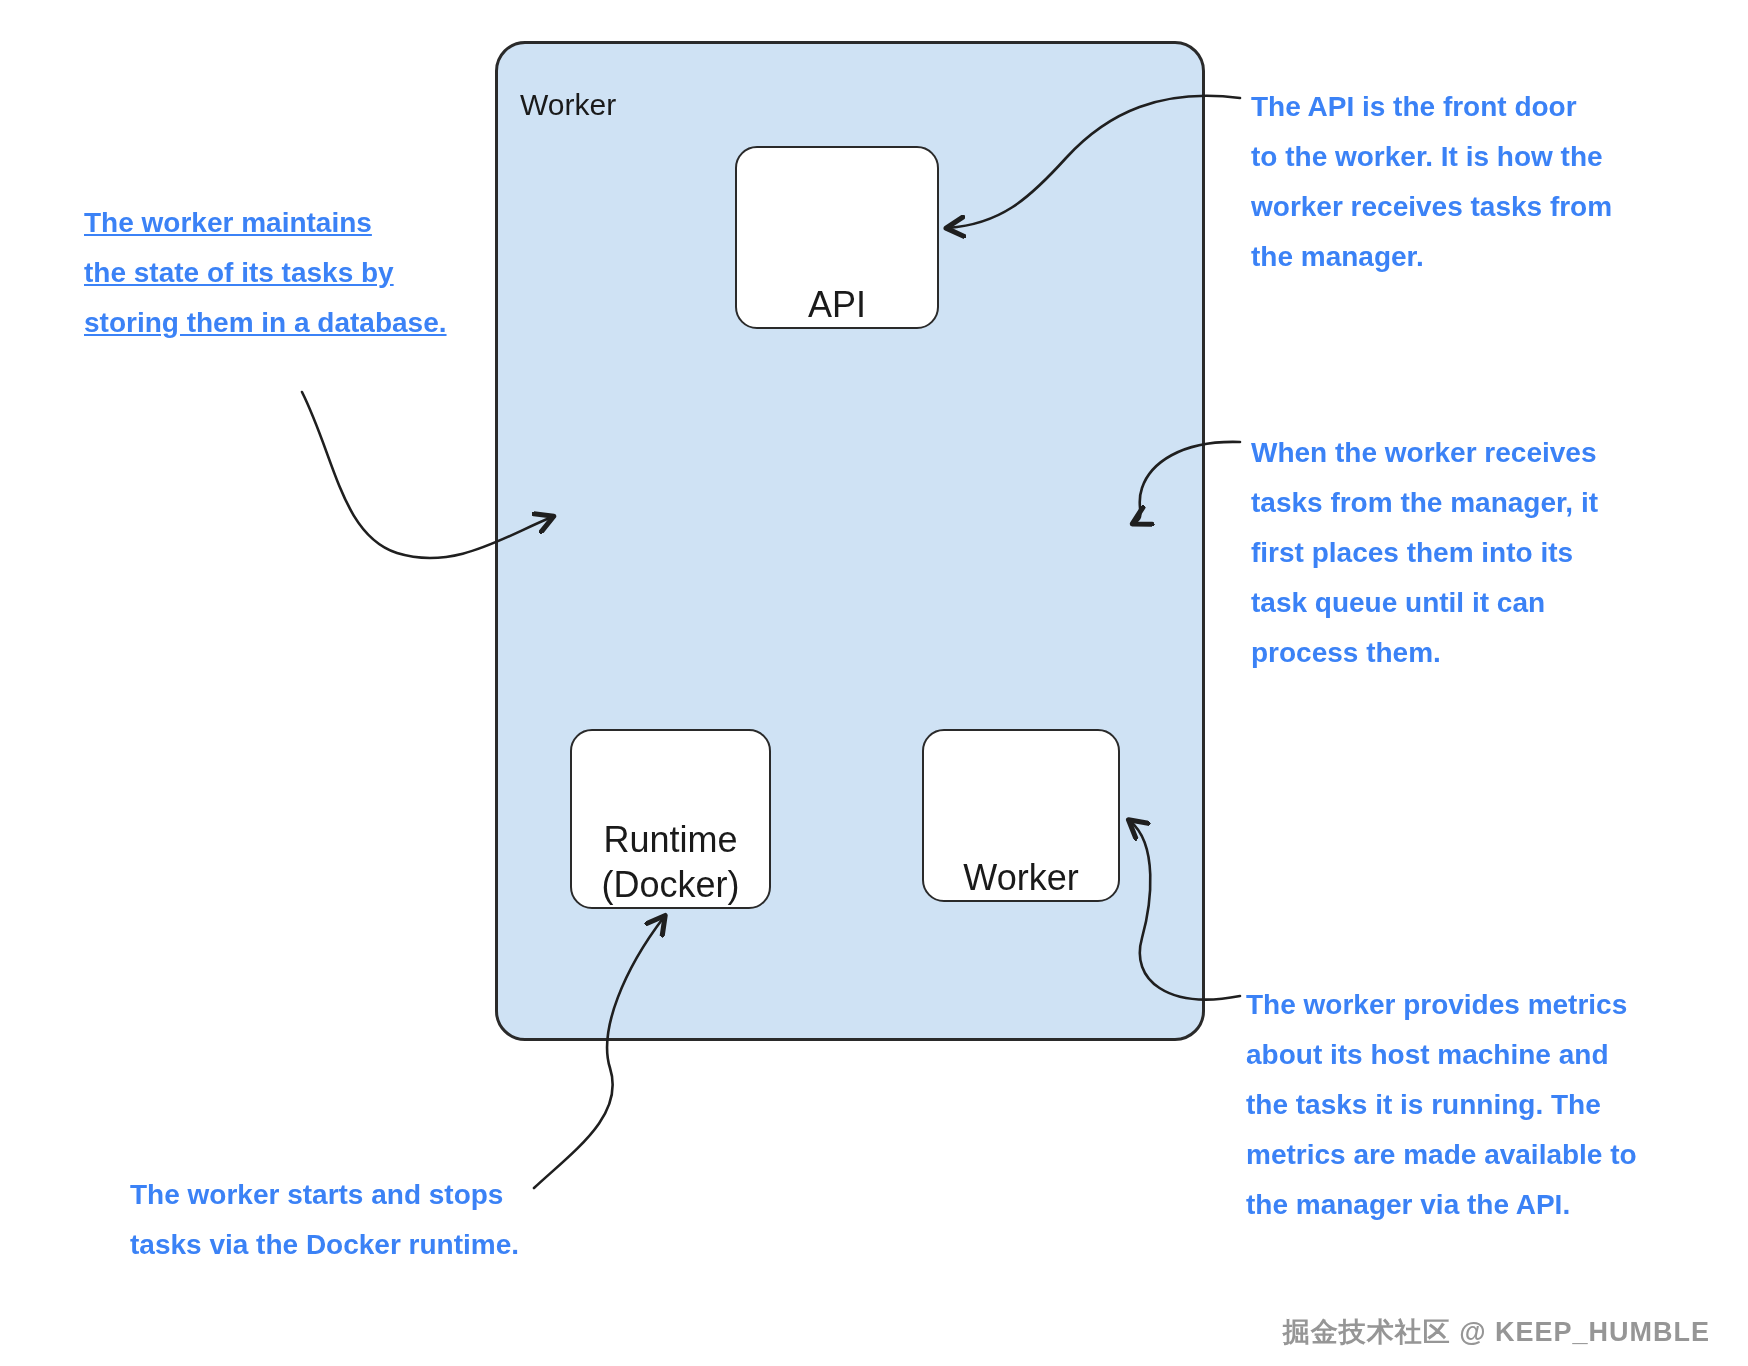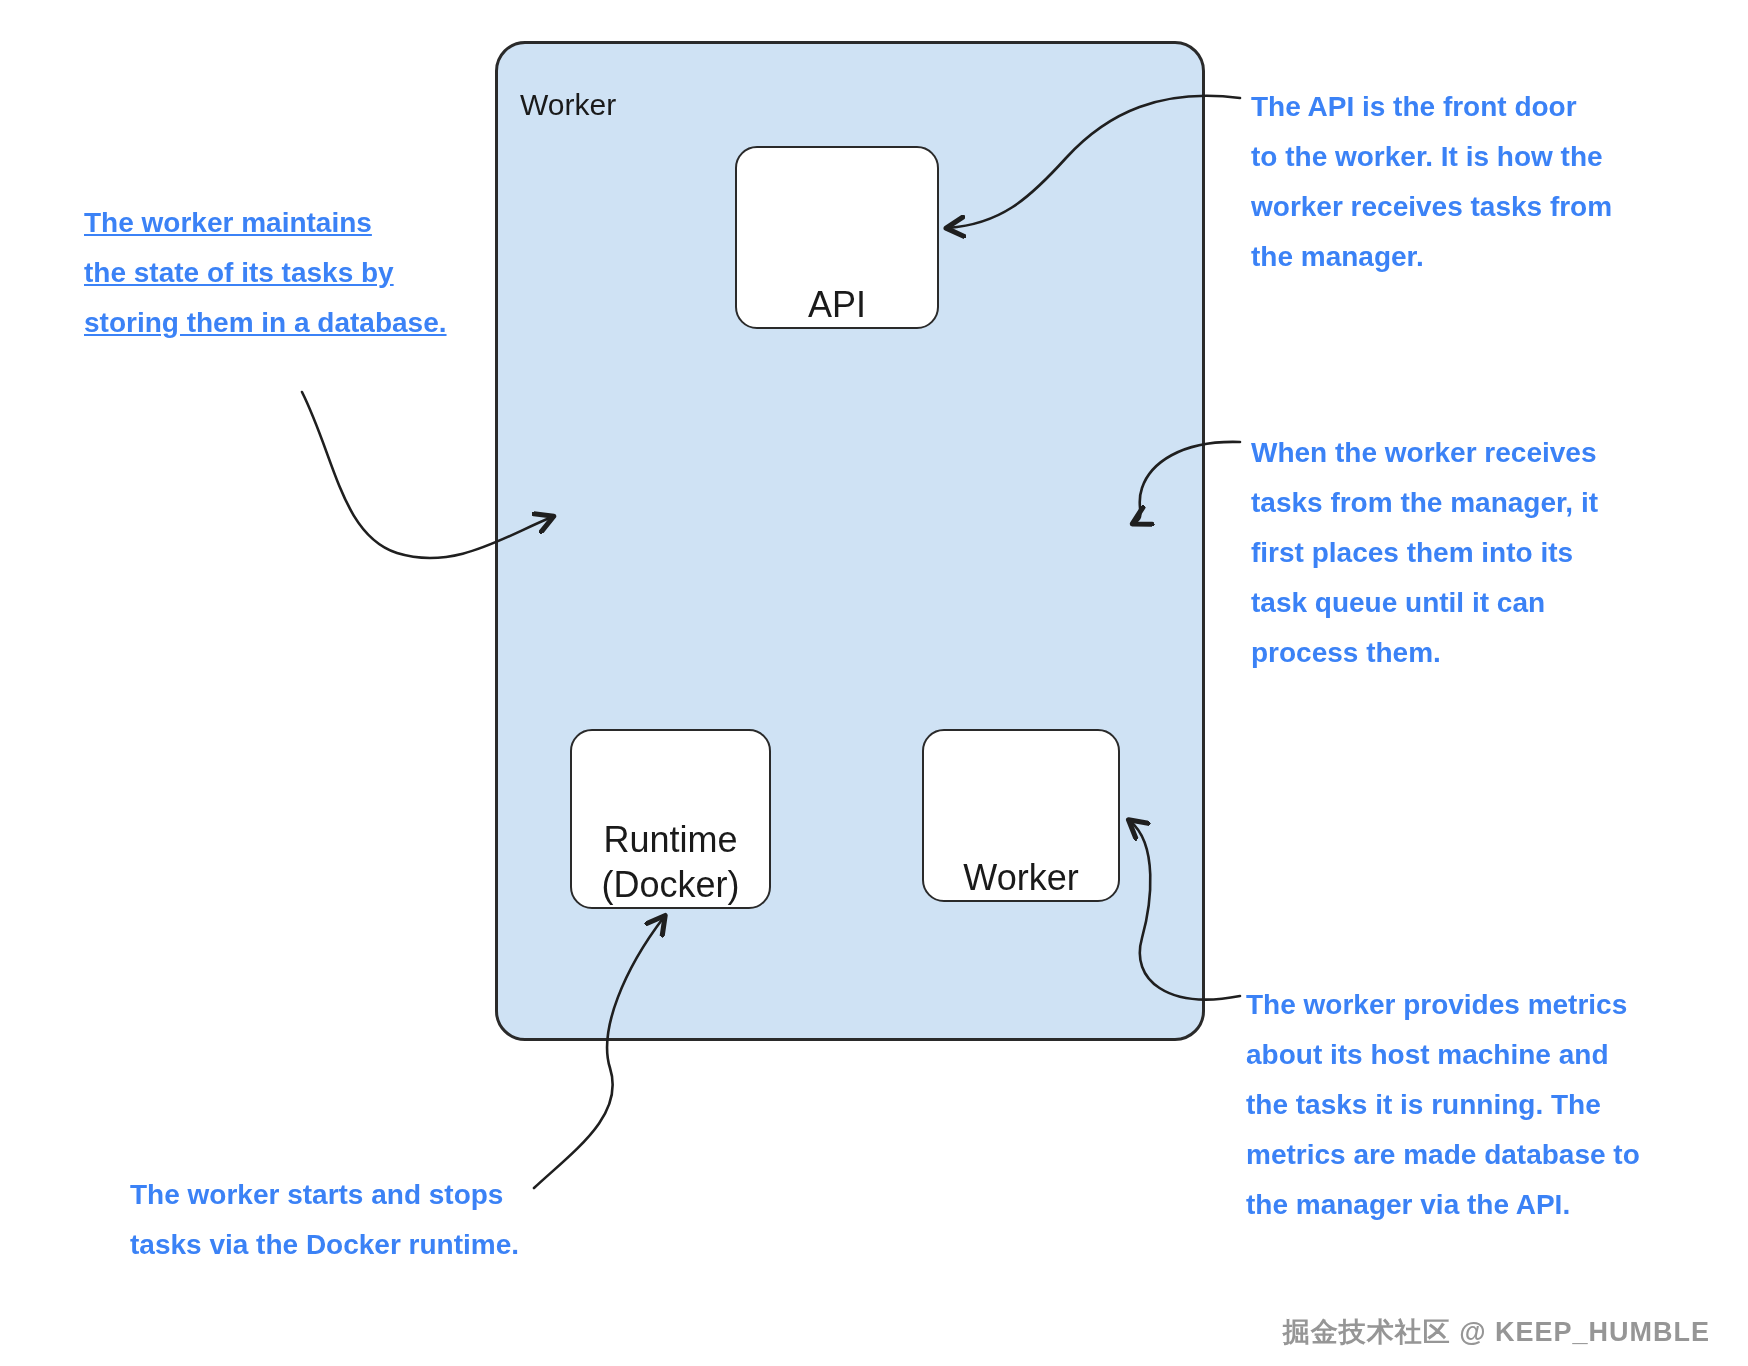--- a/index.html
+++ b/index.html
@@ -89,21 +89,21 @@
 worker receives tasks from
 the manager.</div>
 <div class="annotation ann-taskqueue">When the worker receives
 tasks from the manager, it
 first places them into its
 task queue until it can
 process them.</div>
 <div class="annotation ann-metrics">The worker provides metrics
 about its host machine and
 the tasks it is running. The
-metrics are made database to
+metrics are made available to
 the manager via the API.</div>
 <div class="annotation ann-runtime">The worker starts and stops
 tasks via the Docker runtime.</div>
 
 <div class="worker-container">
   <div class="container-label">Worker</div>
 
   <div class="node node-api">
     <span>API</span>
   </div>

